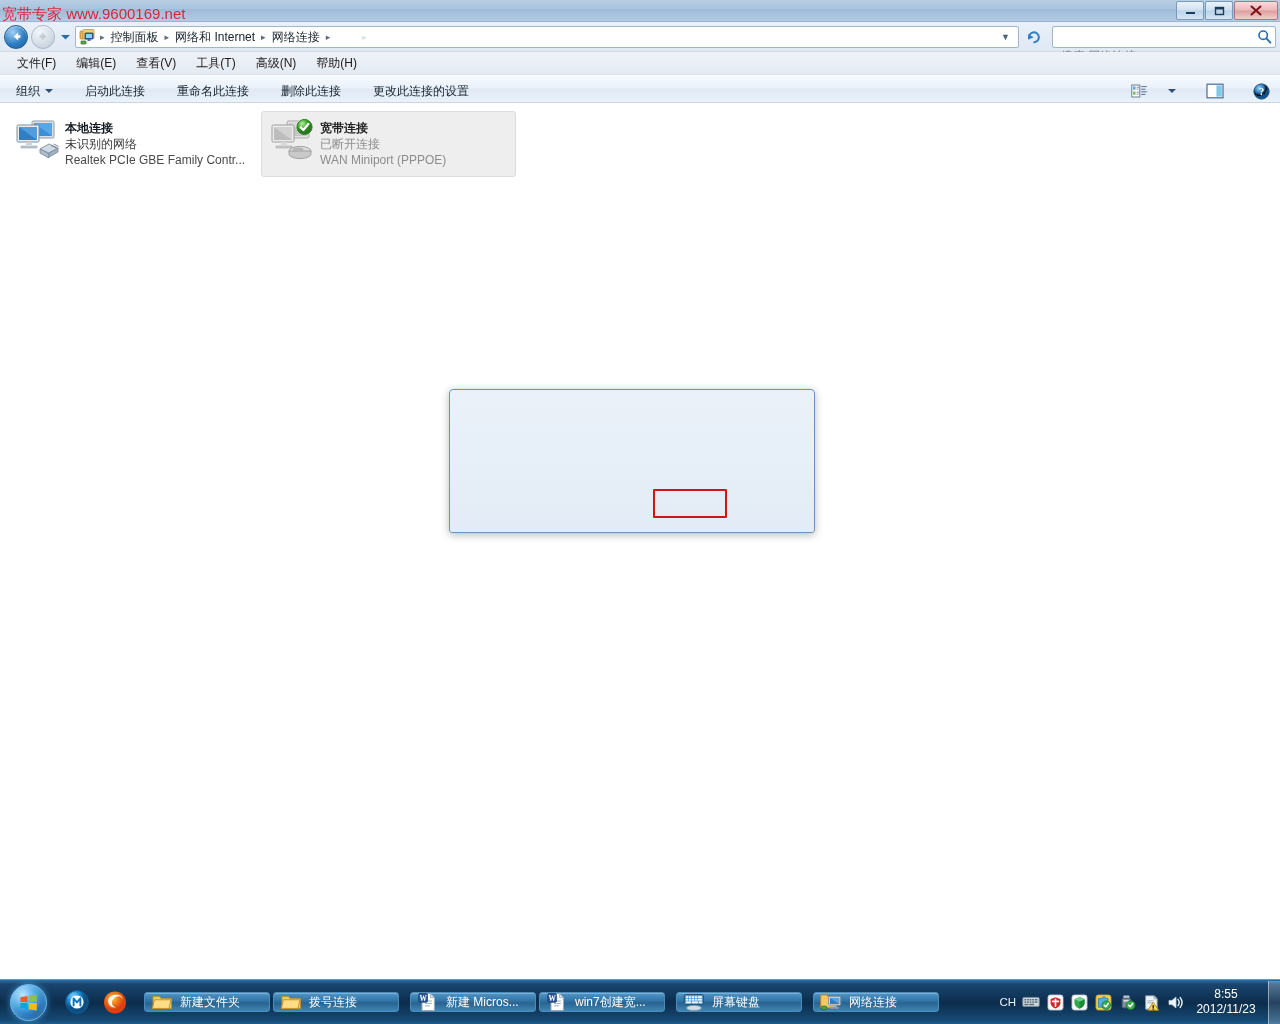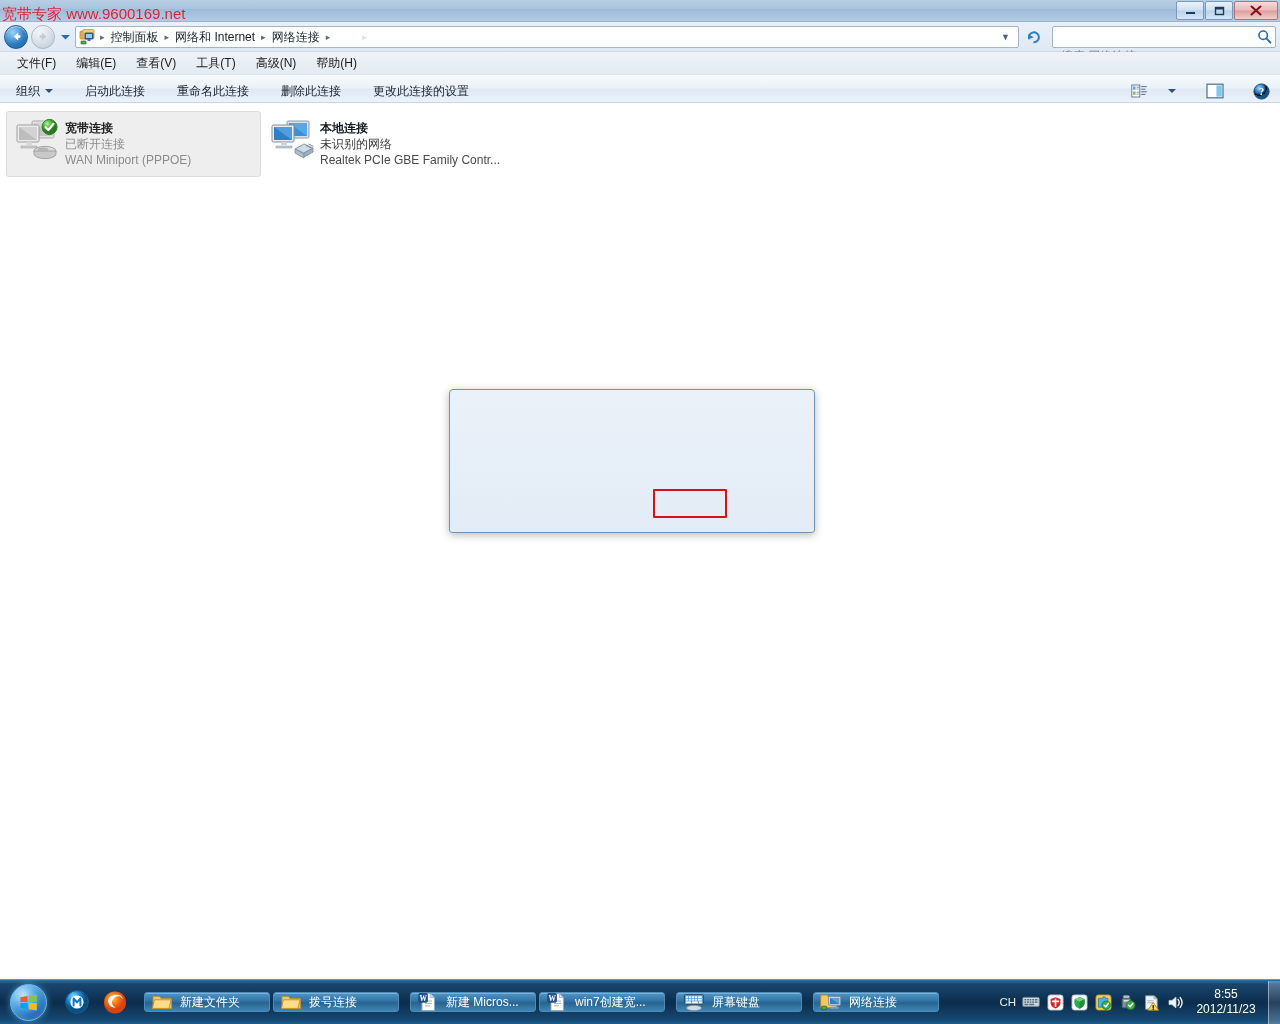--- a/index.html
+++ b/index.html
@@ -403,20 +403,47 @@
               <stop offset="100%" stop-color="#14507f"></stop>
             </radialGradient>
           </defs>
         <text x="8.5" y="12.4" font-size="10.5" font-family="Liberation Serif, serif" font-weight="bold" fill="#ffffff" text-anchor="middle">?</text>
       </svg>
     </div>
   </div>
 
   <div id="content">
     <div id="conn-list">
+
+      <div class="conn-item">
+        <div class="conn-icon">
+          <svg width="48" height="44" viewBox="0 0 48 44">
+
+            <rect x="19" y="3" width="22" height="17" rx="1.4" fill="#d9e2ea" stroke="#8b9aa8" stroke-width="1"></rect>
+            <rect x="21" y="5" width="18" height="13" fill="#3b8fd8"></rect>
+            <path d="M21 5 L39 18 L39 5 Z" fill="#67b3ef" opacity="0.65"></path>
+
+            <rect x="4" y="7" width="22" height="17" rx="1.4" fill="#e6edf3" stroke="#7d8d9c" stroke-width="1"></rect>
+            <rect x="6" y="9" width="18" height="13" fill="#2f7fc4"></rect>
+            <path d="M6 9 L24 22 L24 9 Z" fill="#5fa9e8" opacity="0.7"></path>
+            <path d="M13 24 h6 v3 h-6 z" fill="#c9d4de"></path>
+            <path d="M8 28 h16 v2 h-16 z" fill="#bcc9d4" stroke="#97a6b3" stroke-width="0.6"></path>
+
+            <path d="M27 31 l9 -5 l9 4 l-9 5 z" fill="#cfdce7" stroke="#7f8f9e" stroke-width="0.9"></path>
+            <path d="M27 31 l0 4 l9 5 l0 -4 z" fill="#aebecd" stroke="#7f8f9e" stroke-width="0.9"></path>
+            <path d="M36 35 l9 -5 l0 4 l-9 5 z" fill="#9db0c1" stroke="#7f8f9e" stroke-width="0.9"></path>
+            <path d="M38 27.5 l5 2.3 M40.5 26 l5 2.3" stroke="#6f8090" stroke-width="0.9"></path>
+          </svg>
+        </div>
+        <div class="conn-text">
+          <div class="conn-name">本地连接</div>
+          <div class="conn-status">未识别的网络</div>
+          <div class="conn-device">Realtek PCIe GBE Family Contr...</div>
+        </div>
+      </div>
 
       <div class="conn-item selected">
         <div class="conn-icon">
           <svg width="48" height="44" viewBox="0 0 48 44">
 
             <rect x="19" y="3" width="22" height="17" rx="1.4" fill="#e2e2e2" stroke="#a9a9a9" stroke-width="1"></rect>
             <rect x="21" y="5" width="18" height="13" fill="#c4c4c4"></rect>
             <path d="M21 5 L39 18 L39 5 Z" fill="#d6d6d6"></path>
 
             <rect x="4" y="7" width="22" height="17" rx="1.4" fill="#ececec" stroke="#9e9e9e" stroke-width="1"></rect>
@@ -438,47 +465,20 @@
                   <stop offset="100%" stop-color="#2a7a20"></stop>
                 </radialGradient>
               </defs>
             <path d="M32.6 9.2 L35.4 12 L40.5 5.8" fill="none" stroke="#ffffff" stroke-width="2.2" stroke-linecap="round" stroke-linejoin="round"></path>
           </svg>
         </div>
         <div class="conn-text">
           <div class="conn-name">宽带连接</div>
           <div class="conn-status">已断开连接</div>
           <div class="conn-device">WAN Miniport (PPPOE)</div>
-        </div>
-      </div>
-
-      <div class="conn-item">
-        <div class="conn-icon">
-          <svg width="48" height="44" viewBox="0 0 48 44">
-
-            <rect x="19" y="3" width="22" height="17" rx="1.4" fill="#d9e2ea" stroke="#8b9aa8" stroke-width="1"></rect>
-            <rect x="21" y="5" width="18" height="13" fill="#3b8fd8"></rect>
-            <path d="M21 5 L39 18 L39 5 Z" fill="#67b3ef" opacity="0.65"></path>
-
-            <rect x="4" y="7" width="22" height="17" rx="1.4" fill="#e6edf3" stroke="#7d8d9c" stroke-width="1"></rect>
-            <rect x="6" y="9" width="18" height="13" fill="#2f7fc4"></rect>
-            <path d="M6 9 L24 22 L24 9 Z" fill="#5fa9e8" opacity="0.7"></path>
-            <path d="M13 24 h6 v3 h-6 z" fill="#c9d4de"></path>
-            <path d="M8 28 h16 v2 h-16 z" fill="#bcc9d4" stroke="#97a6b3" stroke-width="0.6"></path>
-
-            <path d="M27 31 l9 -5 l9 4 l-9 5 z" fill="#cfdce7" stroke="#7f8f9e" stroke-width="0.9"></path>
-            <path d="M27 31 l0 4 l9 5 l0 -4 z" fill="#aebecd" stroke="#7f8f9e" stroke-width="0.9"></path>
-            <path d="M36 35 l9 -5 l0 4 l-9 5 z" fill="#9db0c1" stroke="#7f8f9e" stroke-width="0.9"></path>
-            <path d="M38 27.5 l5 2.3 M40.5 26 l5 2.3" stroke="#6f8090" stroke-width="0.9"></path>
-          </svg>
-        </div>
-        <div class="conn-text">
-          <div class="conn-name">本地连接</div>
-          <div class="conn-status">未识别的网络</div>
-          <div class="conn-device">Realtek PCIe GBE Family Contr...</div>
         </div>
       </div>
 
     </div>
   </div>
 </div>
 
 <div id="dialog">
 
 

